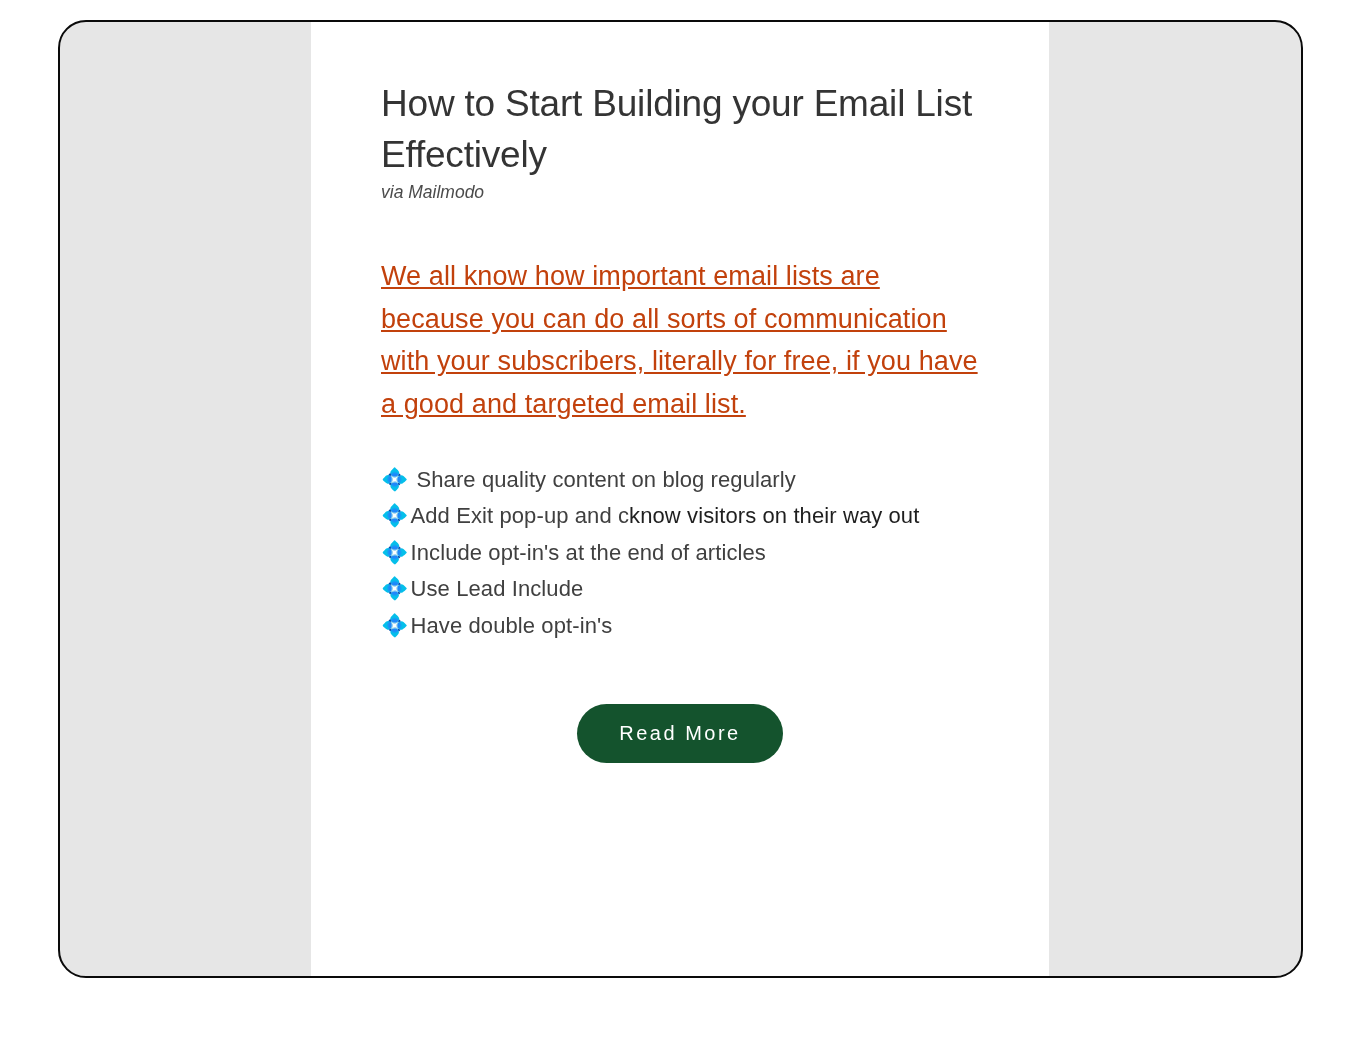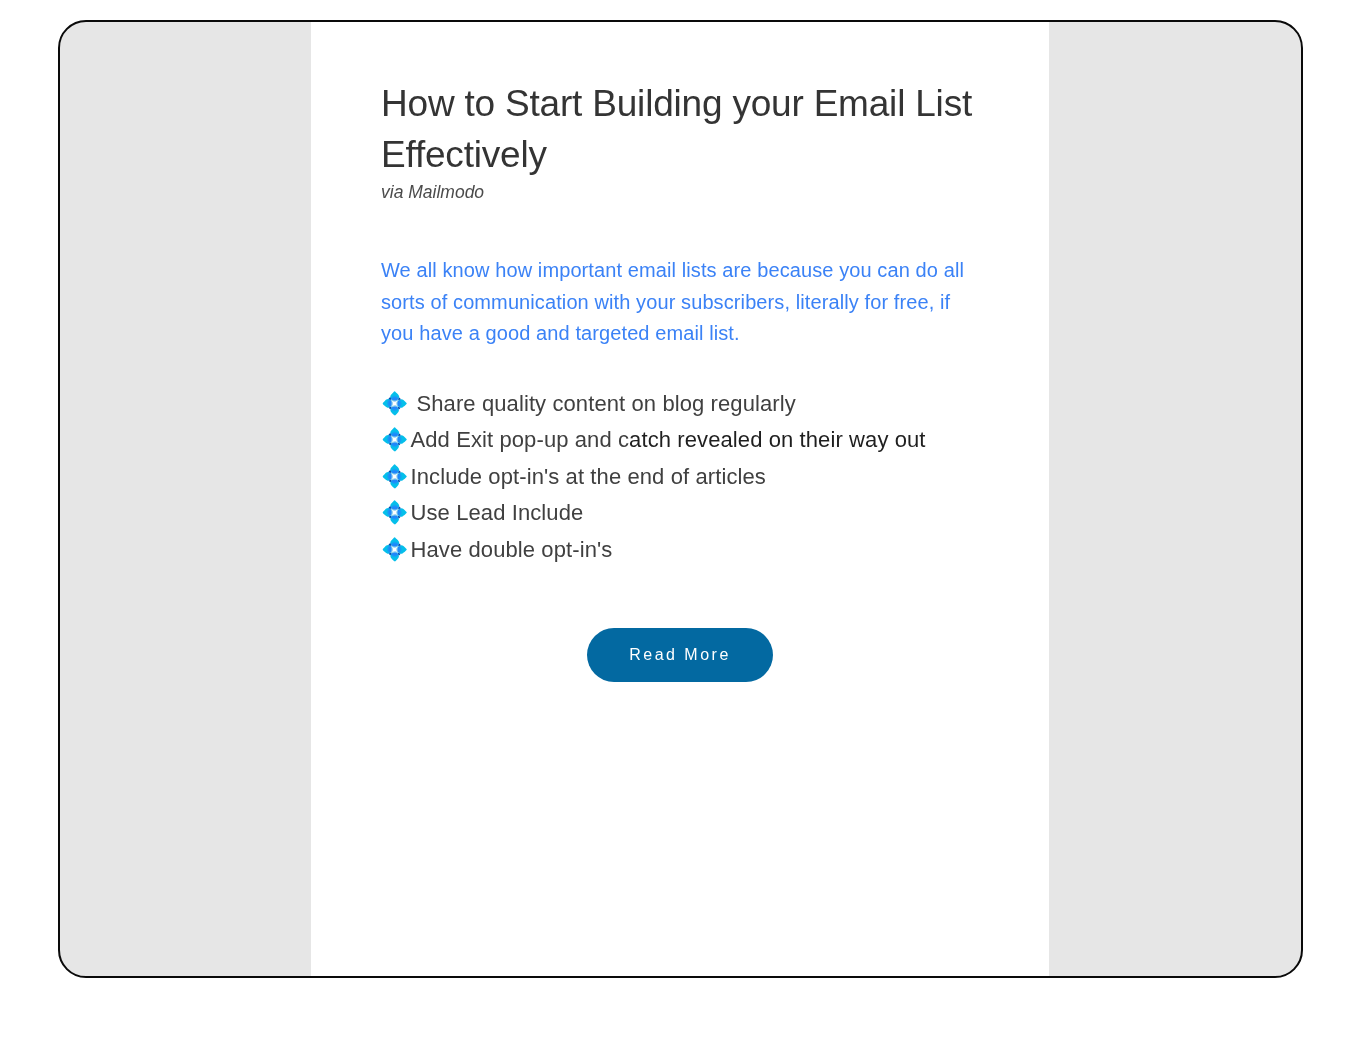--- a/index.html
+++ b/index.html
@@ -39,25 +39,26 @@
       margin-bottom: 2px;
       letter-spacing: -0.2px;
     }
     .source-line {
       font-size: 17.5px;
       font-style: italic;
       color: #4b4b4b;
       margin-bottom: 52px;
     }
     .body-paragraph {
-      font-size: 20px;
-      color: #3b82f6;
+      font-size: 27px;
+      color: #c2410c;
       line-height: 1.58;
       margin-bottom: 36px;
       letter-spacing: 0.1px;
+      text-decoration: underline;
     }
     .bullet-list {
       margin-top: 34px;
       margin-bottom: 60px;
     }
     .bullet-item {
       font-size: 22px;
       color: #404040;
       line-height: 1.66;
       letter-spacing: 0.1px;
@@ -78,25 +79,25 @@
     }
     .bullet-item.first .bullet-icon {
       margin-right: 8px;
     }
     .cta-wrap {
       display: flex;
       justify-content: center;
       margin-top: 58px;
     }
     .cta-button {
-      background: #0369a1;
+      background: #14532d;
       color: #ffffff;
       border: none;
       border-radius: 999px;
-      font-size: 16px;
+      font-size: 20px;
       letter-spacing: 2.5px;
       padding: 18px 42px;
       cursor: pointer;
       font-family: inherit;
       font-weight: 400;
     }
   </style>
 </head>
 <body>
 
@@ -110,21 +111,21 @@
     <p class="body-paragraph">We all know how important email lists are because you can do all sorts of communication with your subscribers, literally for free, if you have a good and targeted email list.</p>
 
 
     <div class="bullet-list">
       <div class="bullet-item first">
         <span class="bullet-icon">💠</span>
         <span><span>Share quality content on blog regularly</span><span class="tail-dark"></span></span>
       </div>
       <div class="bullet-item">
         <span class="bullet-icon">💠</span>
-        <span><span>Add Exit pop-up and c</span><span class="tail-dark">atch revealed on their way out</span></span>
+        <span><span>Add Exit pop-up and c</span><span class="tail-dark">know visitors on their way out</span></span>
       </div>
       <div class="bullet-item">
         <span class="bullet-icon">💠</span>
         <span><span>Include opt-in's at the end of articles</span><span class="tail-dark"></span></span>
       </div>
       <div class="bullet-item">
         <span class="bullet-icon">💠</span>
         <span><span>Use Lead Include</span><span class="tail-dark"></span></span>
       </div>
       <div class="bullet-item">

